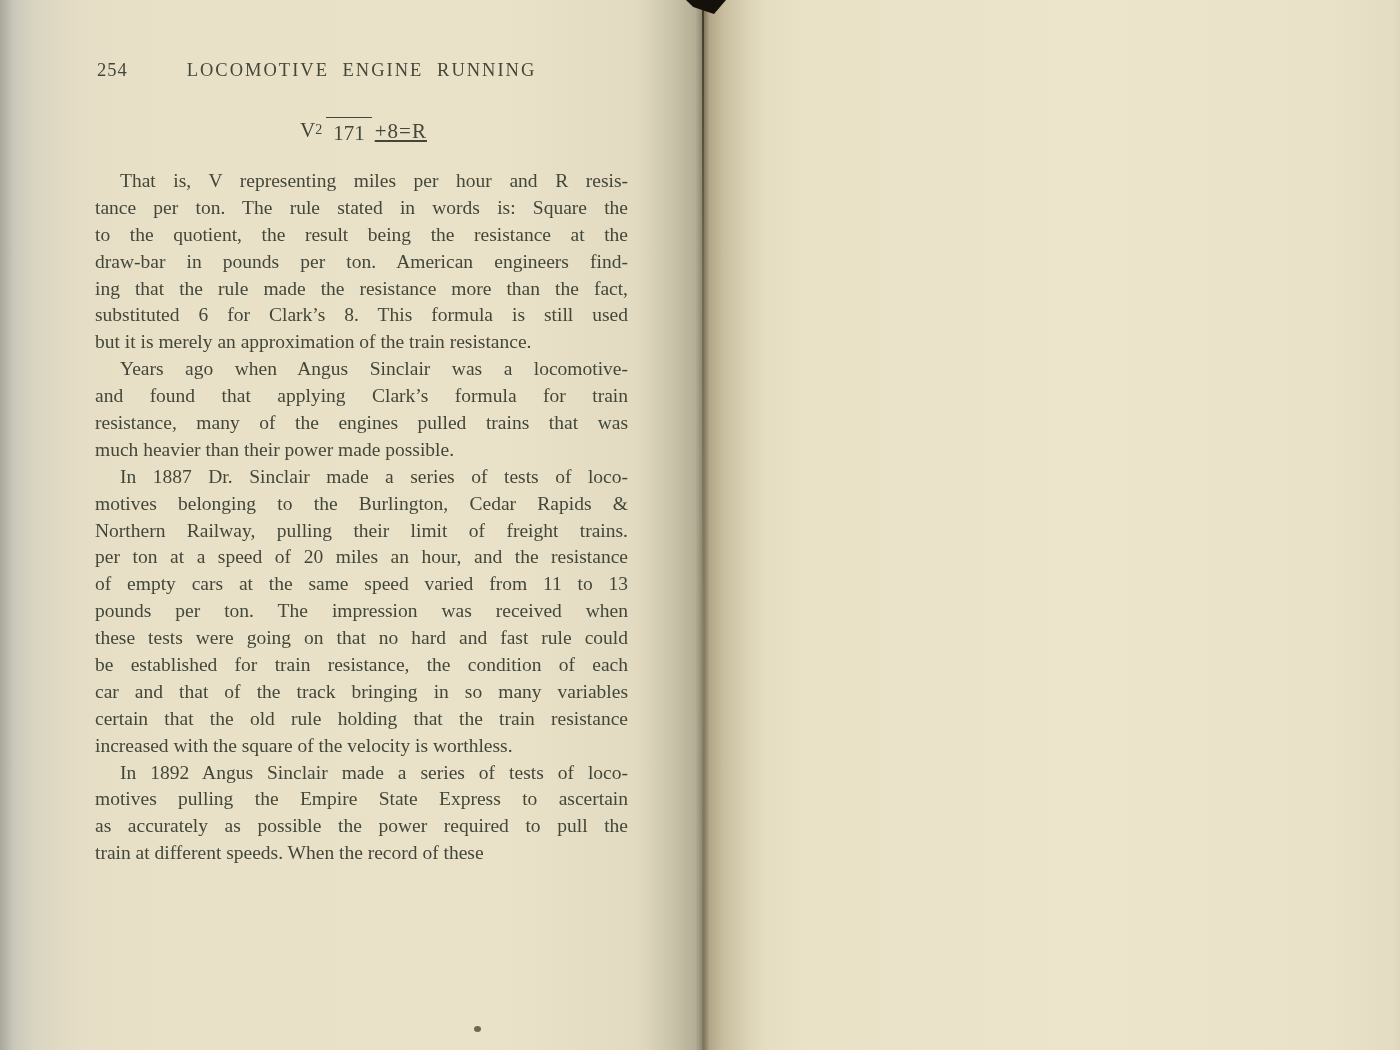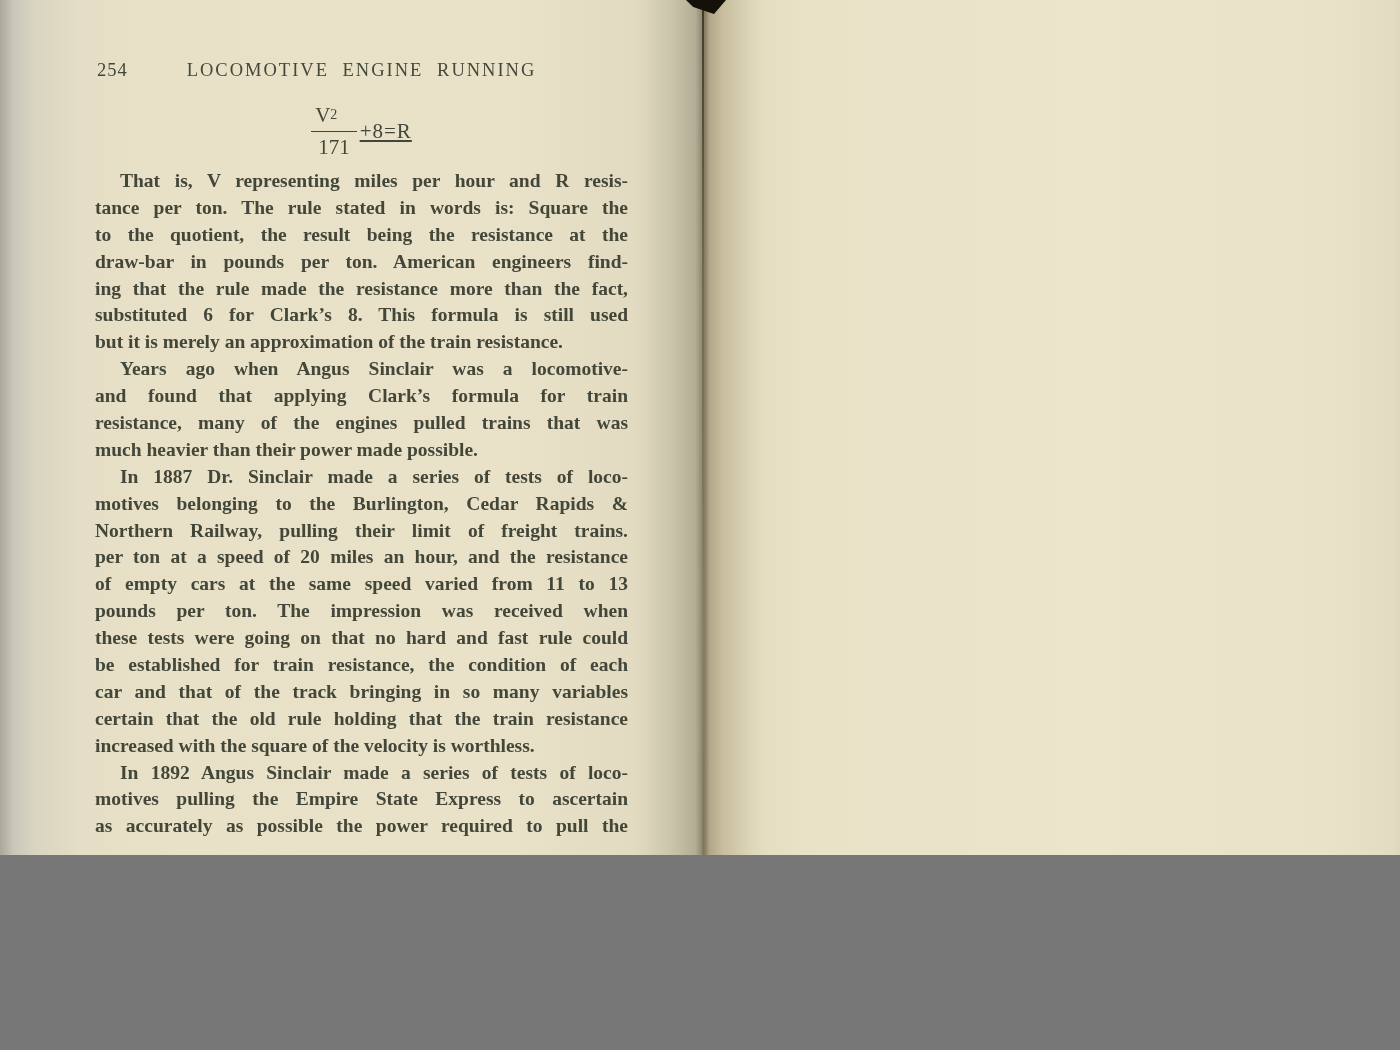--- a/index.html
+++ b/index.html
@@ -1,17 +1,17 @@
 <!DOCTYPE html>
 <html><head>
 <meta charset="utf-8">
 <style>
   html,body { margin:0; padding:0; background:#777; }
   .canvas {
-    position:relative; width:1400px; height:855px; overflow:hidden;
+    position:relative; width:1400px; height:1050px; overflow:hidden;
     font-family:"Liberation Serif", serif; color:#43473a; background:#e9e1c7;
   }
   .page { position:absolute; top:0; height:1050px; }
   .page-left {
     left:0; width:702px;
     background:linear-gradient(90deg,#aaa89a 0%,#c9c8ba 2%,#d9d5c1 5%,#e5ddc5 11%,#e9e1c7 25%,#eae2c8 72%,#e2dbc1 90%,#d2ccb3 96%,#bdb79f 100%);
   }
   .page-right {
     left:702px; width:698px;
     background:linear-gradient(90deg,#a79d80 0%,#c2b89a 1%,#d8cfb0 3%,#e4dcbf 7%,#eae2c7 15%,#ece4cb 55%,#e9e2c8 90%,#e3dcc3 99%,#ded7be 100%);
@@ -31,28 +31,28 @@
   }
   .speck { position:absolute; left:474px; top:1026px; width:7px; height:6px; border-radius:50%; background:#55523f; opacity:.85; }
 
   .pg-header { position:absolute; top:60px; width:533px; height:26px; font-size:18.5px; letter-spacing:2px; word-spacing:7px; }
   .pg-header .pg-num { position:absolute; top:0; letter-spacing:1px; }
   .page-left .pg-header { left:95px; }
   .page-left .pg-num { left:2px; }
   .pg-title { display:block; text-align:center; }
 
   .formula { position:absolute; left:95px; top:99px; width:533px; height:64px; display:flex; justify-content:center; align-items:center; font-size:21px; }
-  .frac { display:inline-flex; flex-direction:column; align-items:flex-start; }
+  .frac { display:inline-flex; align-items:flex-end; }
   .frac .num { padding:0 4px 3px 4px; }
   .frac .num sup { font-size:14px; vertical-align:3px; }
   .frac .den { border-top:1.6px solid #43473a; padding:3px 7px 0 7px; }
   .formula .rhs { margin-left:3px; letter-spacing:1px;text-decoration:underline; }
 
   .body-col { position:absolute; font-size:19.5px; line-height:26.9px; }
-  .col-left   { left:95px;  top:168px; width:533px;font-weight:bold; }
+  .col-left   { left:95px;  top:168px; width:533px; }
   .tline { display:block; height:26.9px; overflow:hidden; text-align:justify; text-align-last:justify; }
   .tline.last { text-align-last:left; }
   .para.indent .tline:first-child { text-indent:25px; }
 </style>
 </head>
 <body>
 
 <div class="canvas">
 
   <div class="page page-left">
@@ -95,20 +95,21 @@
           <div class="tline">these tests were going on that no hard and fast rule could</div>
           <div class="tline">be established for train resistance, the condition of each</div>
           <div class="tline">car and that of the track bringing in so many variables</div>
           <div class="tline">certain that the old rule holding that the train resistance</div>
           <div class="tline last">increased with the square of the velocity is worthless.</div>
         </div>
       <div class="para indent">
           <div class="tline">In 1892 Angus Sinclair made a series of tests of loco-</div>
           <div class="tline">motives pulling the Empire State Express to ascertain</div>
           <div class="tline">as accurately as possible the power required to pull the</div>
+          <div class="tline last">train at different speeds.  When the record of these</div>
         </div>
     </div>
   </div>
 
   <div class="page page-right">
     
 
     
 
     

